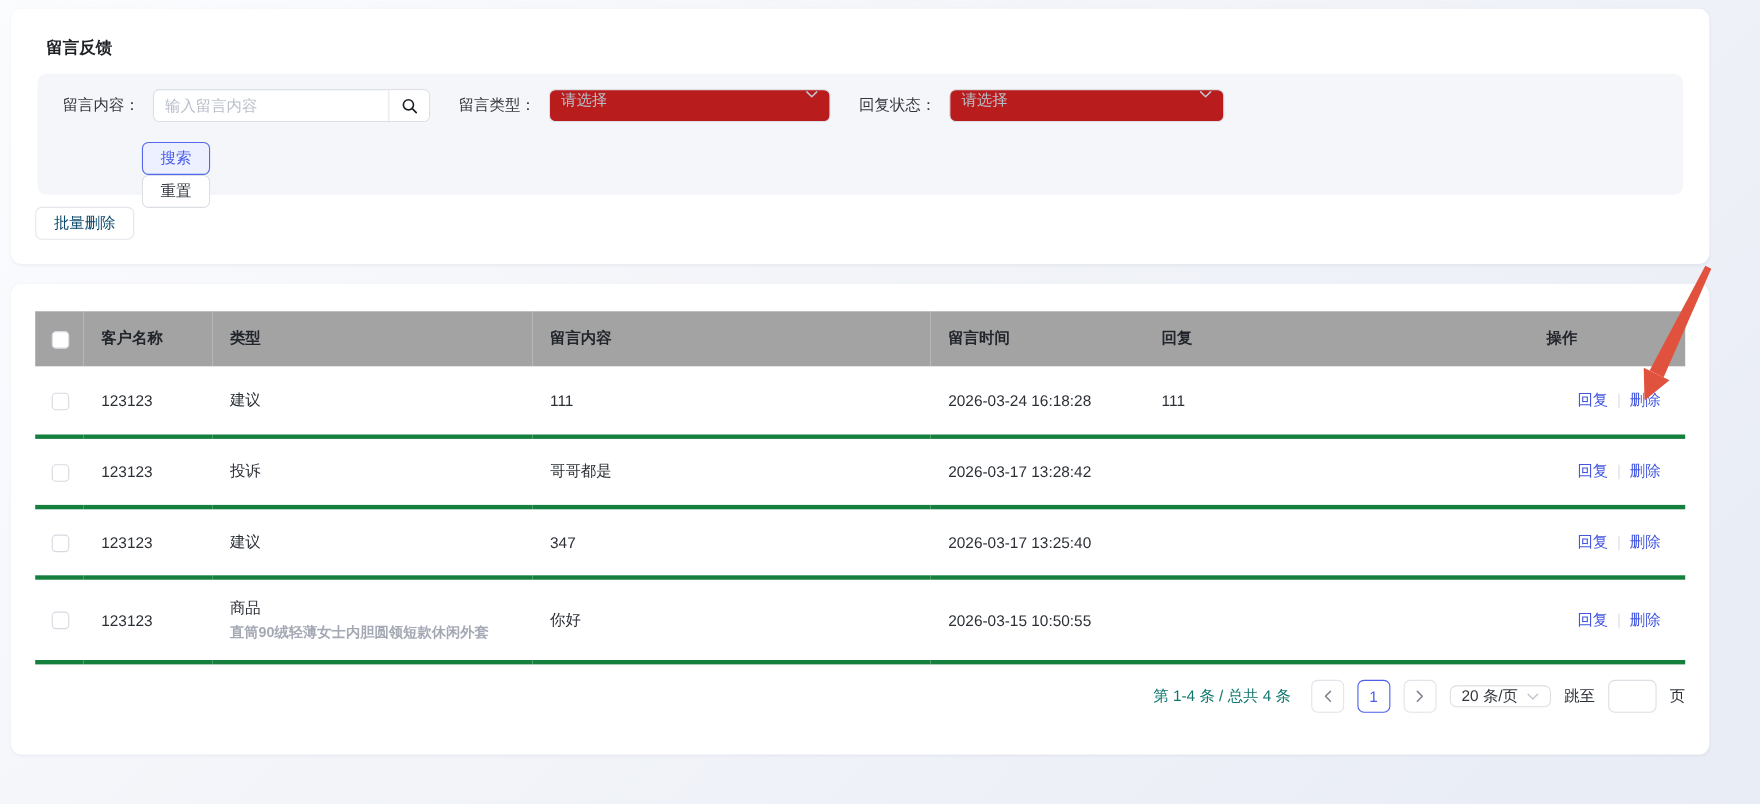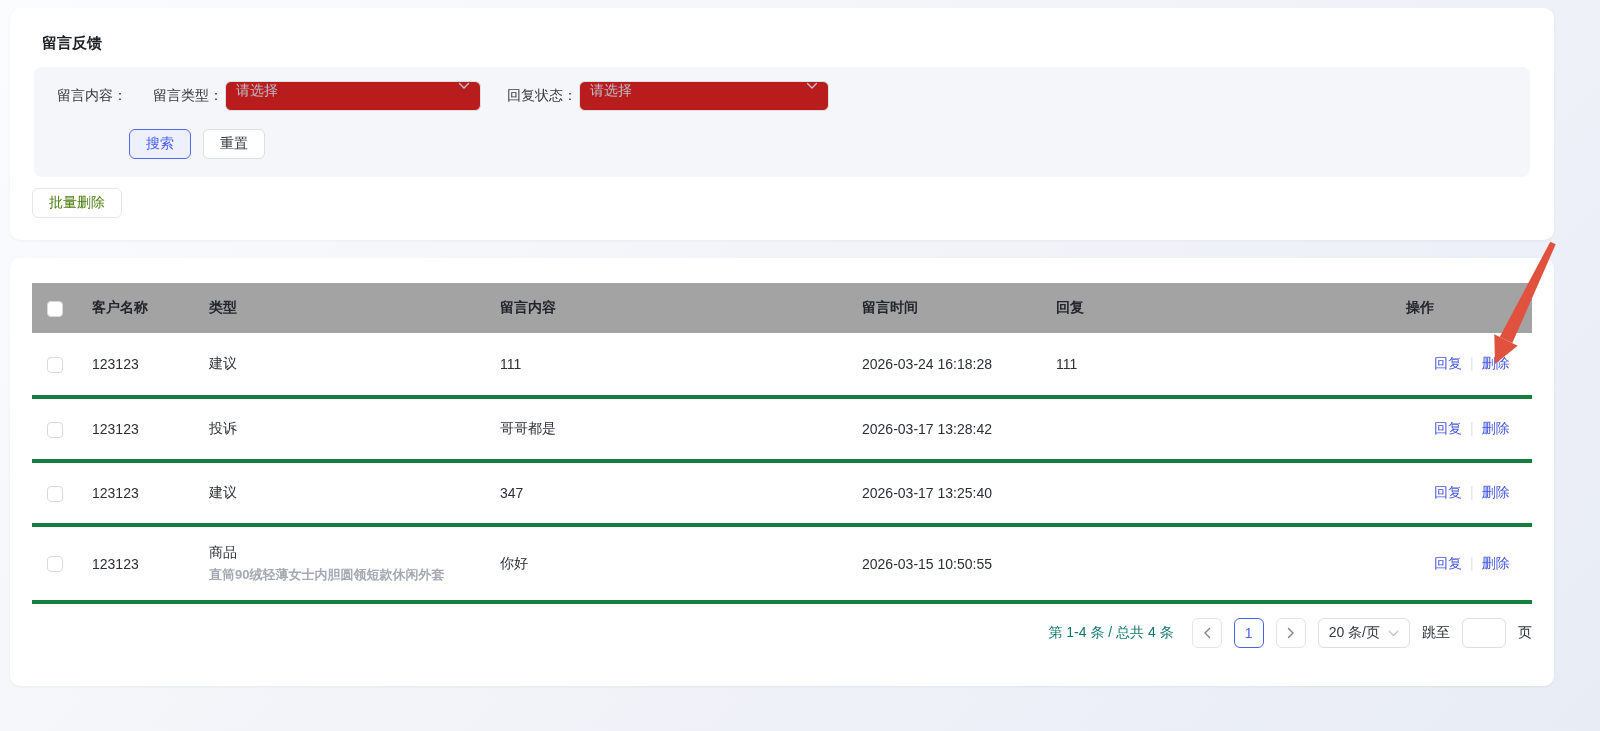--- a/index.html
+++ b/index.html
@@ -27,21 +27,21 @@
 
   
   .filter-panel {
     position: absolute; left: 24px; top: 59px; width: 1496px; height: 110px;
     background: #f5f6f9; border-radius: 8px;
   }
   .filter-row {
     position: absolute; left: 23px; top: 14px;
     display: flex; align-items: center; gap: 26px;
   }
-  .filter-item { display: flex; align-items: center; gap: 2px; }
+  .filter-item { display: flex; align-items: center; gap: 12px; }
   .filter-label { color: #33373e; white-space: nowrap; }
 
   .input-group {
     display: flex; align-items: stretch; width: 252px; height: 30px;
     background: #fff; border: 1px solid #dcdfe4; border-radius: 6px; overflow: hidden;
   }
   .input-group input {
     flex: 1; border: none; outline: none; padding: 0 10px;
     font-family: inherit; font-size: 14px; color: #2b2f36; background: transparent;
   }
@@ -55,33 +55,33 @@
   .select {
     height: 30px; background: #b91c1c; border: 1px solid #dcdfe4; border-radius: 6px;
     display: flex; align-items: flex-start; justify-content: space-between;
     padding: 0 10px; cursor: pointer;
   }
   .select .ph { color: #b9bfc9; }
   .sel-type { width: 256px; }
   .sel-reply { width: 250px; }
 
   .filter-actions {
-    position: absolute; left: 95px; top: 62px; display: flex; gap: 12px;
+    position: absolute; left: 95px; top: 62px; display: flex; gap: 0; flex-direction: column;
   }
   .btn {
     height: 30px; padding: 0 16px; border-radius: 6px; font-size: 14px;
     background: #fff; border: 1px solid #dcdfe4; color: #33373e;
     cursor: pointer; font-family: inherit;
   }
   .btn-primary {
     background: #edf0fe; border: 1px solid #5468ef; color: #4a5cf0;
   }
   .btn-disabled {
     position: absolute; left: 22px; top: 180px;
-    color: #4d7c0f; border-color: #e4e6eb; cursor: not-allowed;
+    color: #0c4a6e; border-color: #e4e6eb; cursor: not-allowed;
   }
 
   
   table {
     position: absolute; left: 22px; top: 25px; width: 1500px;
     border-collapse: collapse; table-layout: fixed;
   }
   thead th {
     height: 50px; background: #a3a3a3; text-align: left;
     font-weight: bold; color: #22262c; font-size: 14px; padding: 0 0 0 16px;
@@ -112,21 +112,21 @@
   .pg-summary { color: #0f766e; margin-right: 6px; }
   .pg-btn {
     width: 30px; height: 30px; border: 1px solid #e2e4e9; border-radius: 6px;
     background: #fff; display: flex; align-items: center; justify-content: center;
     cursor: pointer;
   }
   .pg-current {
     border-color: #4c60ea; color: #4c60ea; font-size: 14px;
   }
   .pg-size {
-    height: 30px; border: 1px solid #dcdfe4; border-radius: 6px; background: #fff;
+    height: 20px; border: 1px solid #dcdfe4; border-radius: 6px; background: #fff;
     display: flex; align-items: center; gap: 8px; padding: 0 10px; cursor: pointer;
     color: #33373e;
   }
   .jump-input {
     width: 44px; height: 30px; border: 1px solid #dcdfe4; border-radius: 6px;
     outline: none; padding: 0 6px; font-family: inherit; font-size: 14px;
   }
 
   .annotation-arrow { position: absolute; left: 1460px; top: 238px; z-index: 5; pointer-events: none; }
 </style>
@@ -134,20 +134,29 @@
 <body>
 
 <section class="card card-top">
   <h1 class="page-title">留言反馈</h1>
 
   <div class="filter-panel">
     <div class="filter-row">
 
       <div class="filter-item">
         <span class="filter-label">留言内容：</span>
+        <div class="input-group">
+          <input type="text" placeholder="输入留言内容" style="">
+          <button class="search-btn">
+            <svg width="15" height="15" viewBox="0 0 15 15" fill="none">
+              <circle cx="6.3" cy="6.3" r="4.6" stroke="#1d2026" stroke-width="1.5"></circle>
+              <line x1="9.8" y1="9.8" x2="13.4" y2="13.4" stroke="#1d2026" stroke-width="1.5" stroke-linecap="round"></line>
+            </svg>
+          </button>
+        </div>
       </div>
 
       <div class="filter-item">
         <span class="filter-label">留言类型：</span>
         <div class="select sel-type">
           <span class="ph">请选择</span>
           <svg width="12" height="8" viewBox="0 0 12 8" fill="none">
             <polyline points="1.5,1.5 6,6 10.5,1.5" stroke="#c0c4cc" stroke-width="1.4" stroke-linecap="round" stroke-linejoin="round"></polyline>
           </svg>
         </div>

